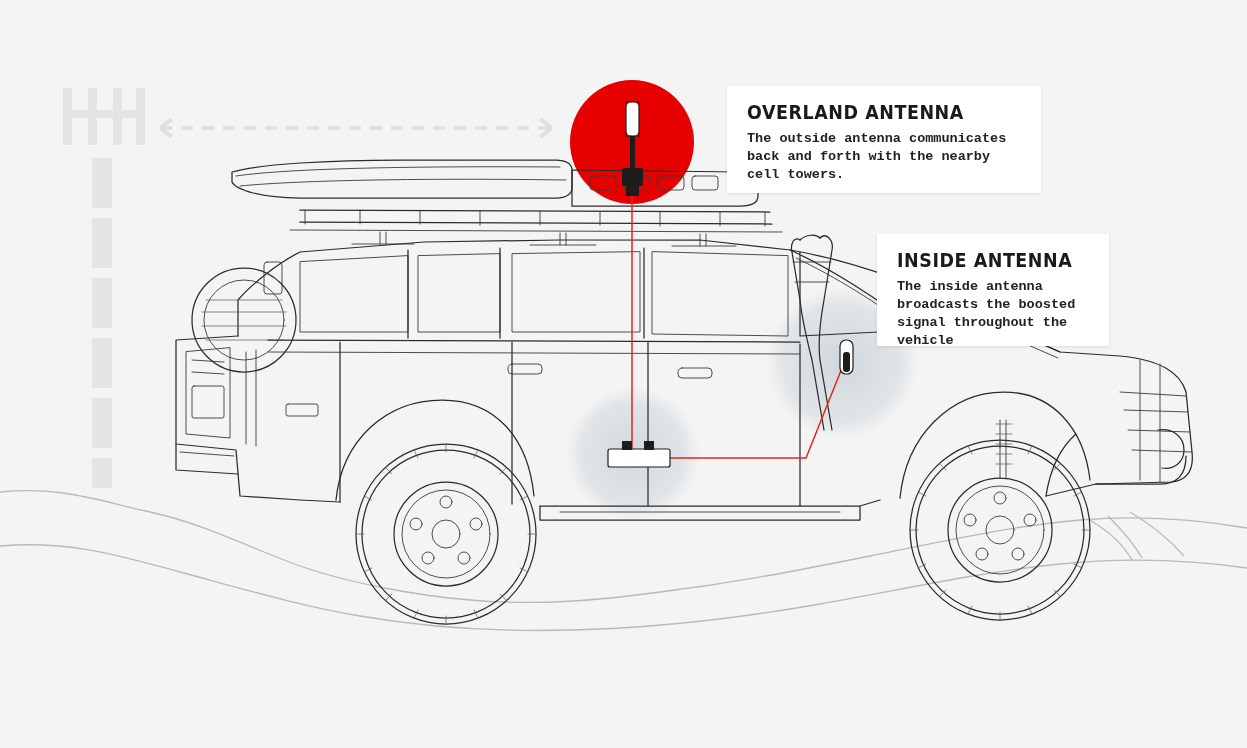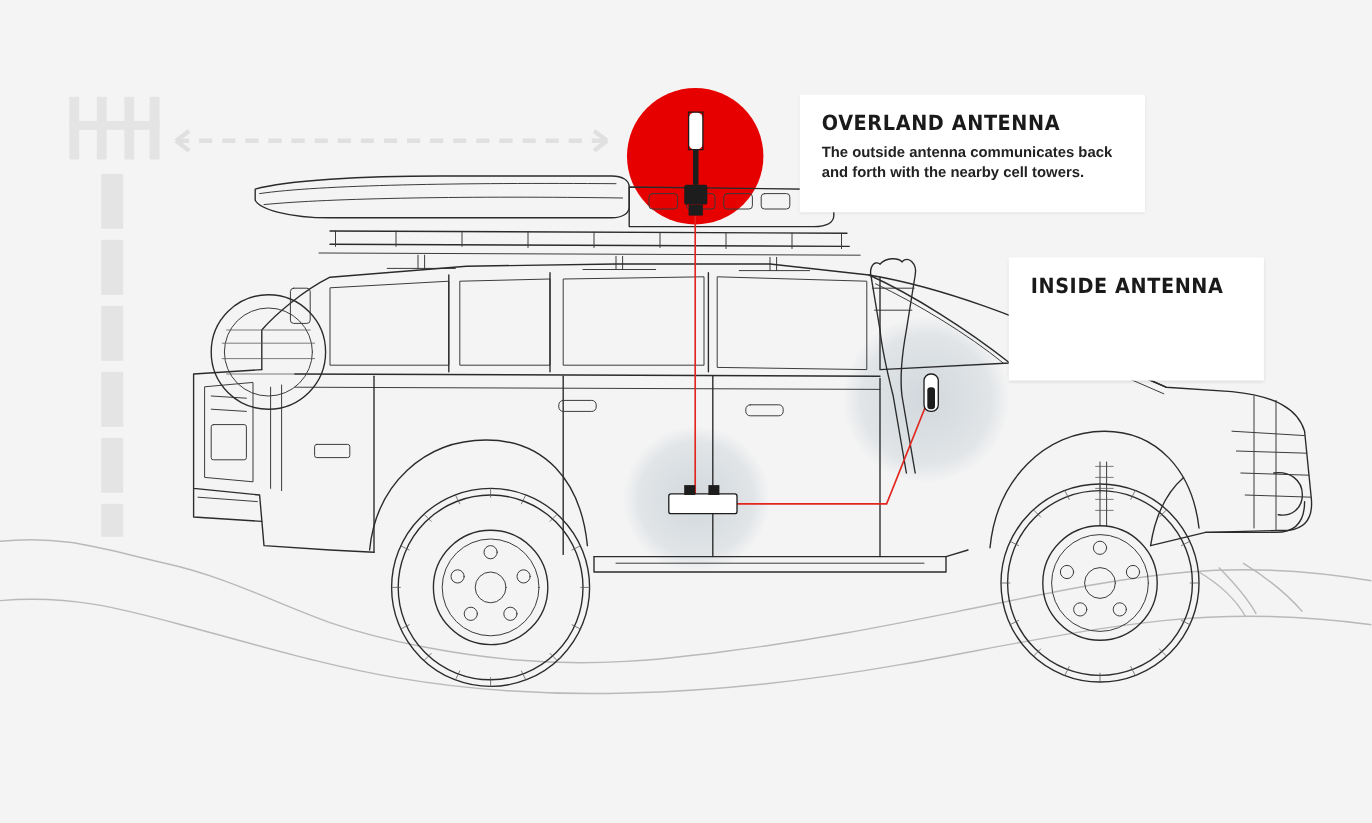--- a/index.html
+++ b/index.html
@@ -37,40 +37,39 @@
     font-size: 19px;
     letter-spacing: 0.6px;
     color: #1a1a1a;
     line-height: 1.12;
     margin: 0 0 7px 0;
     text-transform: uppercase;
     transform: scaleX(0.92);
     transform-origin: left center;
   }
   .callout .body {
-    font-family: Liberation Sans, sans-serif;
+    font-family: Liberation Mono, monospace;
     font-weight: bold;
     font-size: 13.5px;
     color: #222222;
     line-height: 1.32;
     margin: 0;
   }
 
   #callout-overland {
     left: 727px;
     top: 86px;
     width: 314px;
     height: 107px;
   }
   #callout-inside {
     left: 877px;
     top: 234px;
     width: 232px;
     height: 112px;
-    margin-left: 40px;
   }
   #callout-booster {
     left: 600px;
     top: 541px;
     width: 287px;
     height: 118px;
   }
   #callout-booster .title { font-size: 19px; }
 
   
@@ -310,16 +309,17 @@
     </g>
   </svg>
 
   <div class="callout" id="callout-overland">
     <p class="title">OVERLAND ANTENNA</p>
     <p class="body">The outside antenna communicates back and forth with the nearby cell towers.</p>
   </div>
 
   <div class="callout" id="callout-inside">
     <p class="title">INSIDE ANTENNA</p>
+    <p class="body">The inside antenna broadcasts the boosted signal throughout the vehicle</p>
   </div>
 
 
 </div>
 
 </body></html>

